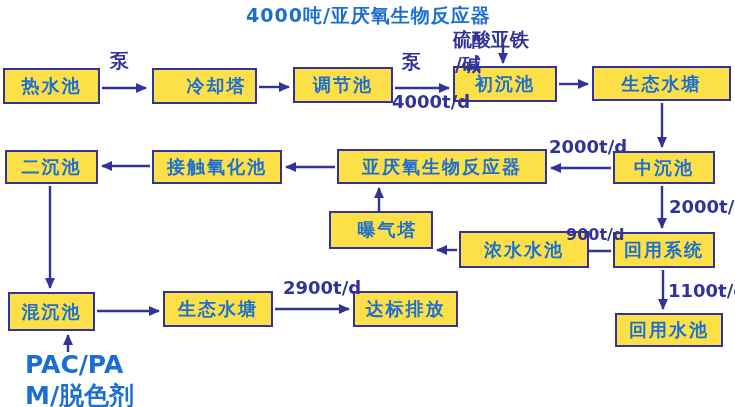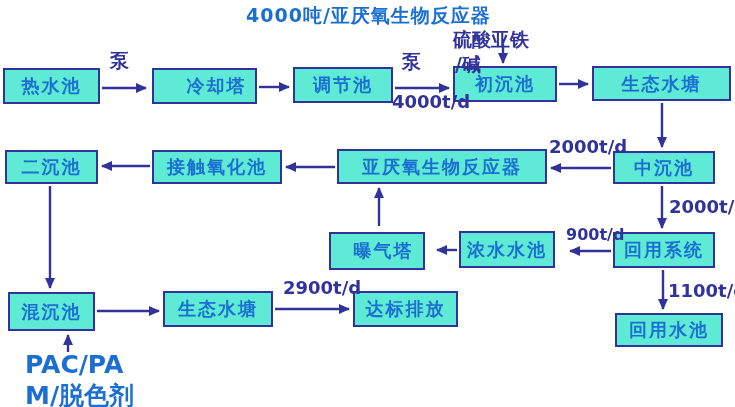--- a/index.html
+++ b/index.html
@@ -16,21 +16,21 @@
     overflow: hidden;
     font-family: "DejaVu Sans", sans-serif;
   }
   .arrows { position: absolute; left: 0; top: 0; pointer-events: none; }
   .arrows line { stroke: var(--line-color); stroke-width: 2.4; }
   #ah path { fill: var(--line-color); }
   .node {
     position: absolute;
     box-sizing: border-box;
     border: 2px solid var(--line-color);
-    background: #5eead4;
+    background: #fde047;
     color: var(--label-color);
     font-weight: bold;
     font-size: 18px;
     letter-spacing: 2px;
     display: flex;
     align-items: center;
     justify-content: center;
     white-space: nowrap;
   }
   .title {
@@ -119,22 +119,22 @@
 
   <div class="node" style="left:3px;   top:68px;  width:97px;  height:36px;">热水池</div>
   <div class="node" style="left:152px; top:68px;  width:105px; height:36px;padding-left:24px;">冷却塔</div>
   <div class="node" style="left:293px; top:67px;  width:100px; height:36px;">调节池</div>
   <div class="node" style="left:453px; top:66px;  width:104px; height:36px;">初沉池</div>
   <div class="node" style="left:592px; top:66px;  width:139px; height:35px;">生态水塘</div>
   <div class="node" style="left:5px;   top:150px; width:93px;  height:34px;">二沉池</div>
   <div class="node" style="left:152px; top:150px; width:130px; height:34px;">接触氧化池</div>
   <div class="node" style="left:337px; top:149px; width:210px; height:35px;">亚厌氧生物反应器</div>
   <div class="node" style="left:613px; top:151px; width:102px; height:33px;">中沉池</div>
-  <div class="node" style="left:329px; top:232px; width:96px; height:38px;padding-left:13px;">曝气塔</div>
-  <div class="node" style="left:459px; top:231px; width:96px; height:37px;">浓水水池</div>
+  <div class="node" style="left:329px; top:211px; width:104px; height:38px;padding-left:13px;">曝气塔</div>
+  <div class="node" style="left:459px; top:231px; width:130px; height:37px;">浓水水池</div>
   <div class="node" style="left:613px; top:232px; width:102px; height:36px;">回用系统</div>
   <div class="node" style="left:8px;   top:292px; width:87px;  height:39px;">混沉池</div>
   <div class="node" style="left:163px; top:291px; width:110px; height:36px;">生态水塘</div>
   <div class="node" style="left:353px; top:291px; width:105px; height:36px;">达标排放</div>
   <div class="node" style="left:615px; top:313px; width:108px; height:34px;">回用水池</div>
 
   <div class="ann" style="left:110px; top:50px; font-size:19px;">泵</div>
   <div class="ann" style="left:402px; top:51px; font-size:19px;">泵</div>
   <div class="ann" style="left:453px; top:29px; font-size:19px;">硫酸亚铁</div>
   <div class="ann" style="left:455px; top:54px; font-size:19px;">/碱</div>

